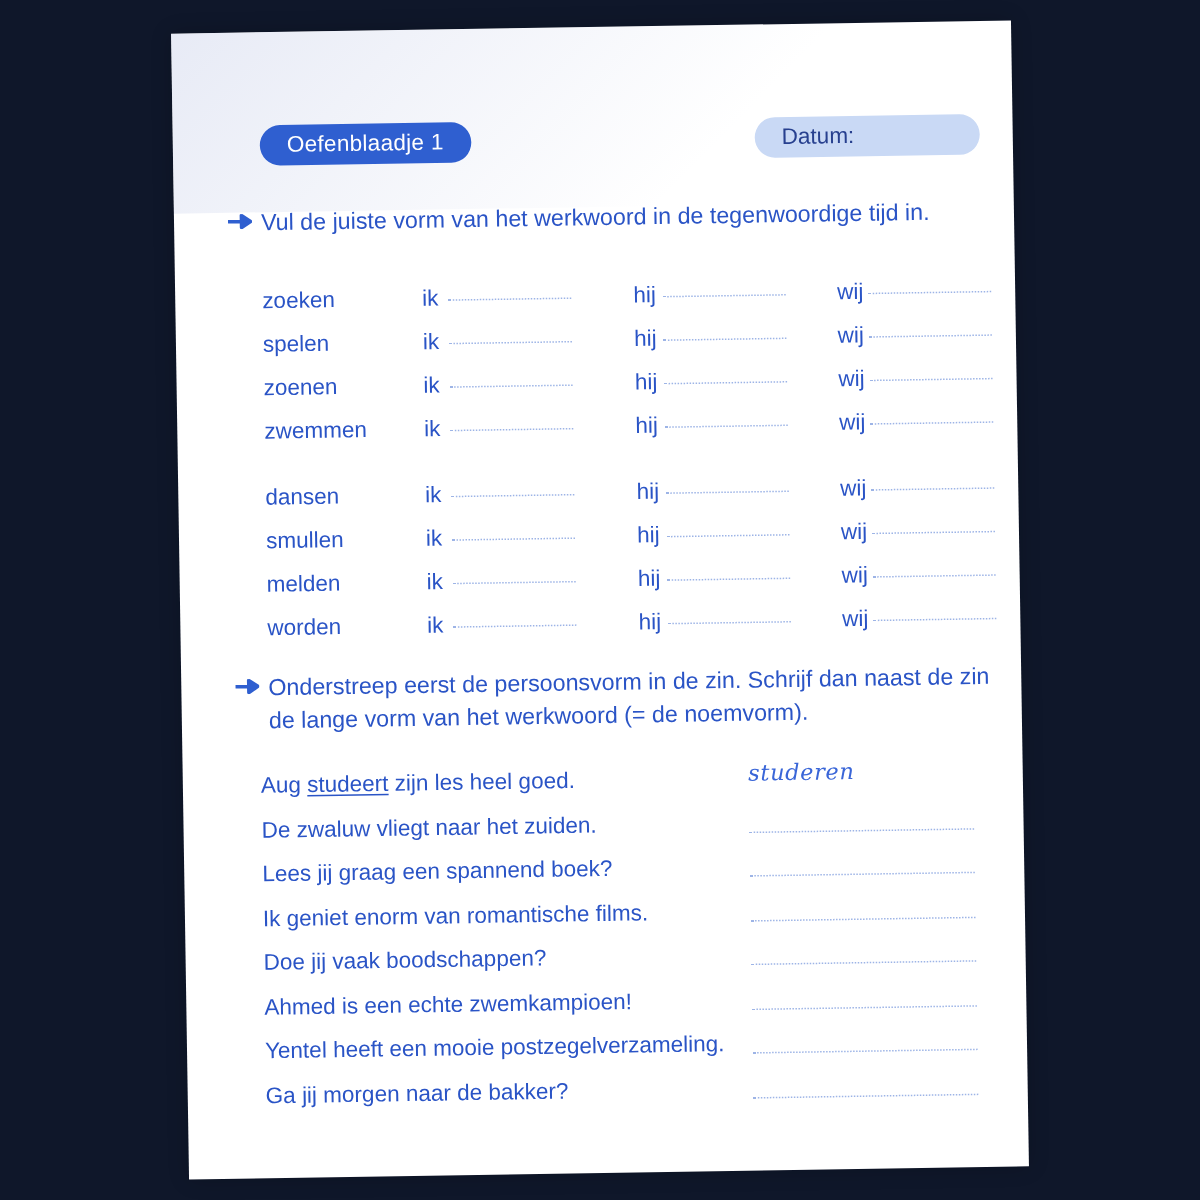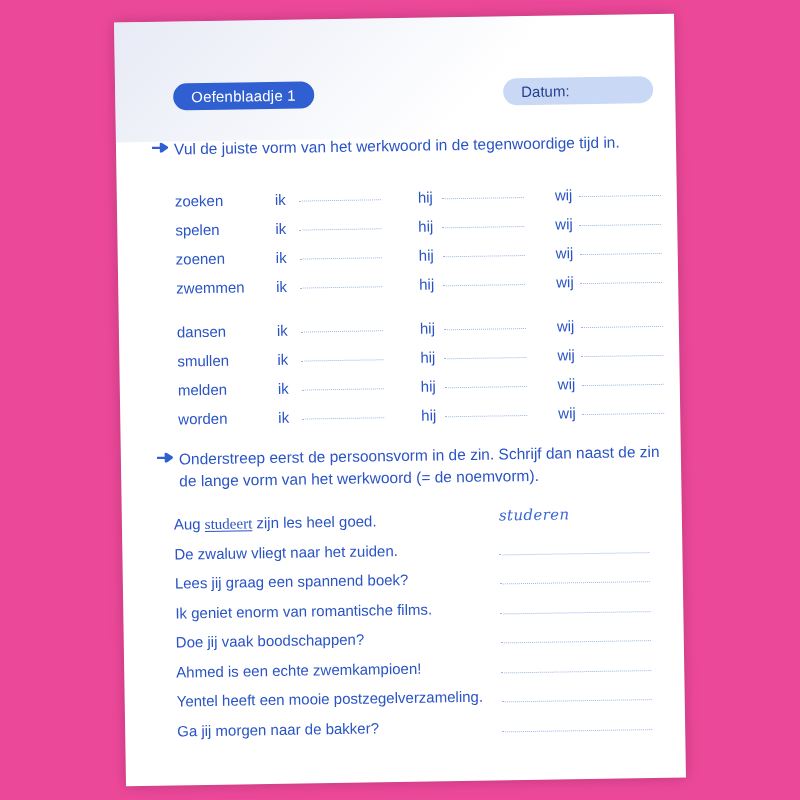--- a/index.html
+++ b/index.html
@@ -8,21 +8,21 @@
     width: 800px;
     height: 800px;
     background: #ffffff;
     font-family: "Liberation Sans", sans-serif;
   }
 
   #page {
     position: relative;
     width: 800px;
     height: 800px;
-    background: #ec4899;
+    background: #0f172a;
     overflow: hidden;
   }
 
   
   .sheet {
     position: absolute;
     left: 120px;
     top: 18px;
     width: 560px;
     height: 764px;
@@ -142,20 +142,21 @@
     top: 3px;
     white-space: nowrap;
   }
   .cell.c1 { left: 100px; }
   .cell.c2 { left: 243px; }
   .cell.c3 { left: 380px; }
 
   .pron {
     display: inline-block;
     width: 24px;
+    text-align: center;
   }
 
   .dots {
     display: inline-block;
     width: 82px;
     border-bottom: 1.5px dotted #9db4e6;
     vertical-align: 3px;
   }
 
   
@@ -176,21 +177,20 @@
   .s-text {
     position: absolute;
     left: 0;
     top: 2px;
     white-space: nowrap;
   }
 
   .s-text u {
     text-decoration: underline;
     text-underline-offset: 2px;
-    font-family: Liberation Serif, serif;
   }
 
   .s-answer {
     position: absolute;
     left: 325px;
     top: 2px;
     width: 150px;
   }
 
   .s-answer .dots-long {

